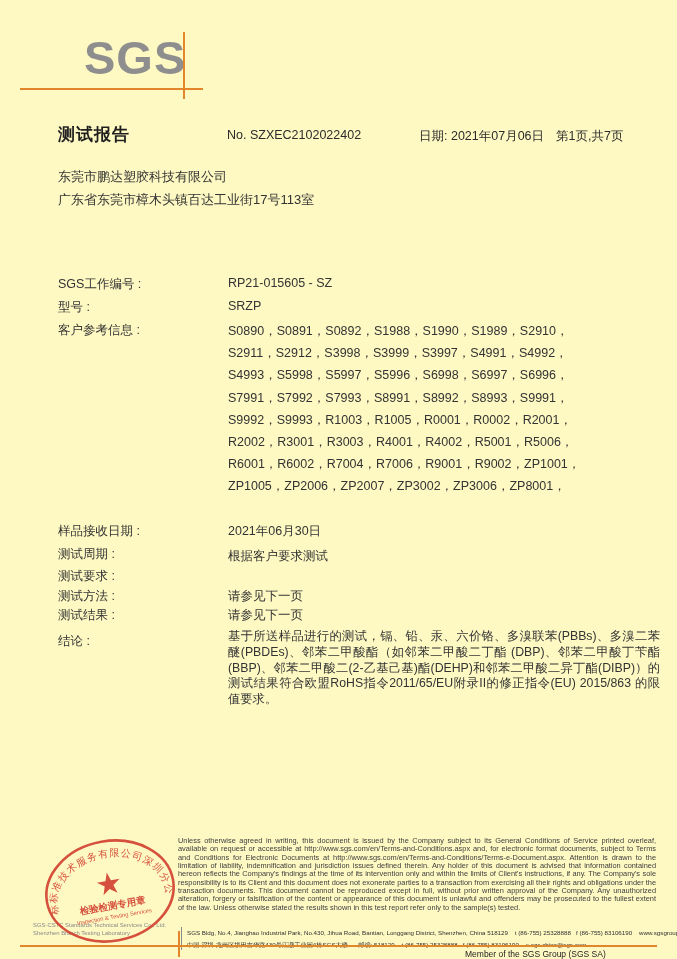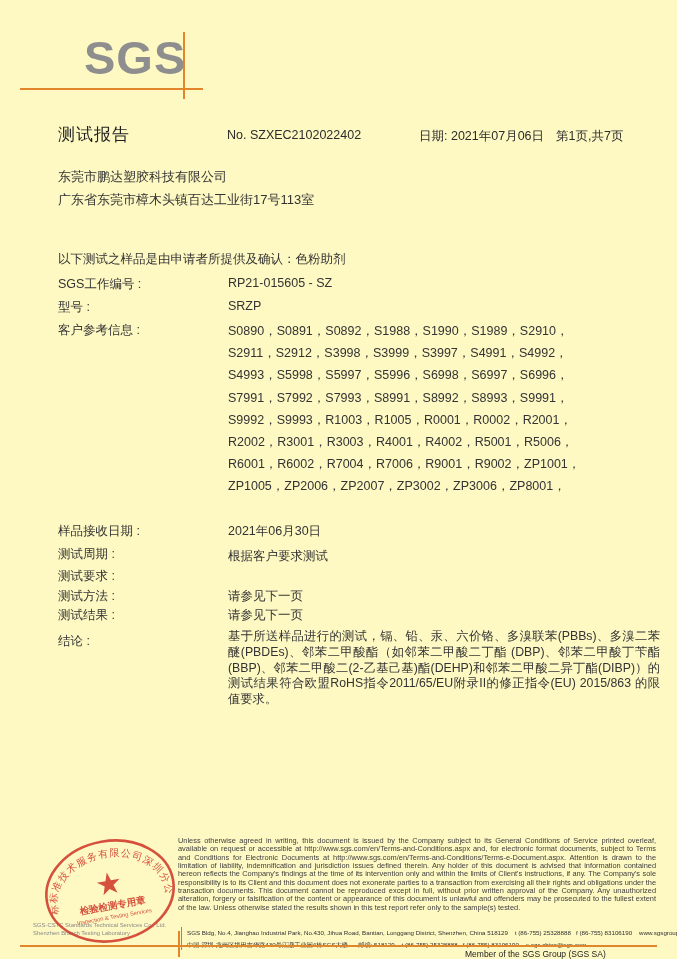--- a/index.html
+++ b/index.html
@@ -6,21 +6,21 @@
   .page{
     position:relative;width:677px;height:959px;background:#fef9c3;overflow:hidden;
     font-family:"Liberation Sans","DejaVu Sans",sans-serif;color:#2e2e2e;margin:0 auto;
   }
   .abs{position:absolute;}
   
   .logo-text{left:84px;top:34px;font-size:47px;font-weight:700;color:#8e8e8e;letter-spacing:1px;line-height:1;}
   .hline{height:2px;background:#e2862c;}
   .vline{width:2px;background:#e2862c;}
   
-  .report-title{left:58px;top:123px;font-size:17px;font-weight:400;color:#1f1f1f;letter-spacing:1px;}
+  .report-title{left:58px;top:123px;font-size:17px;font-weight:700;color:#1f1f1f;letter-spacing:1px;}
   .hdr-small{font-size:12.5px;color:#2b2b2b;}
   
   .applicant{left:58px;top:165px;font-size:13px;line-height:23px;color:#333;}
   
   .lbl{left:58px;font-size:12.5px;color:#333;}
   .val{left:228px;font-size:12.5px;color:#333;}
   .ref-lines{left:228px;top:320px;font-size:12.5px;line-height:22.2px;color:#333;}
   .conclusion{left:228px;top:629px;width:432px;font-size:12.3px;line-height:15.8px;color:#333;text-align:justify;}
   
   .disclaimer{left:178px;top:837px;width:478px;font-size:7.4px;line-height:8.35px;color:#3c3c3c;text-align:justify;}
@@ -43,21 +43,20 @@
   <div class="abs report-title">测试报告</div>
   <div class="abs hdr-small" style="left:227px;top:128px;">No. SZXEC2102022402</div>
   <div class="abs hdr-small" style="left:419px;top:128px;">日期: 2021年07月06日</div>
   <div class="abs hdr-small" style="left:556px;top:128px;text-align:right;">第1页,共7页</div>
 
   <div class="abs applicant">
     <div>东莞市鹏达塑胶科技有限公司</div>
     <div>广东省东莞市樟木头镇百达工业街17号113室</div>
   </div>
 
-  <div class="abs lbl" style="top:251px;">以下测试之样品是由申请者所提供及确认：色粉助剂</div>
 
   <div class="abs lbl" style="top:276px;">SGS工作编号 :</div>
   <div class="abs val" style="top:276px;">RP21-015605 - SZ</div>
 
   <div class="abs lbl" style="top:299px;">型号 :</div>
   <div class="abs val" style="top:299px;">SRZP</div>
 
   <div class="abs lbl" style="top:322px;">客户参考信息 :</div>
   <div class="abs ref-lines">
     <div>S0890，S0891，S0892，S1988，S1990，S1989，S2910，</div>

